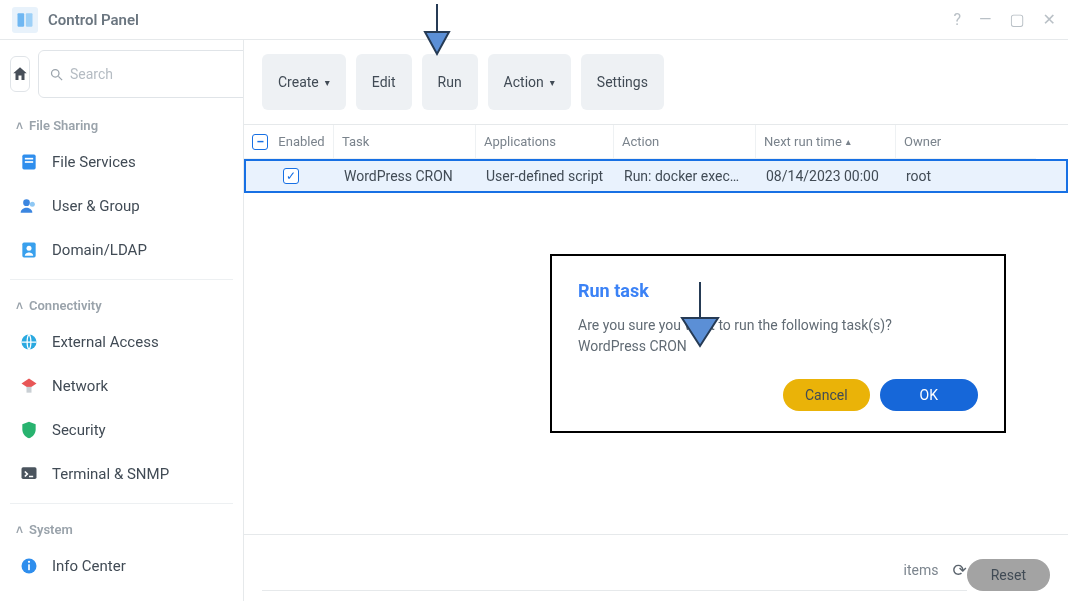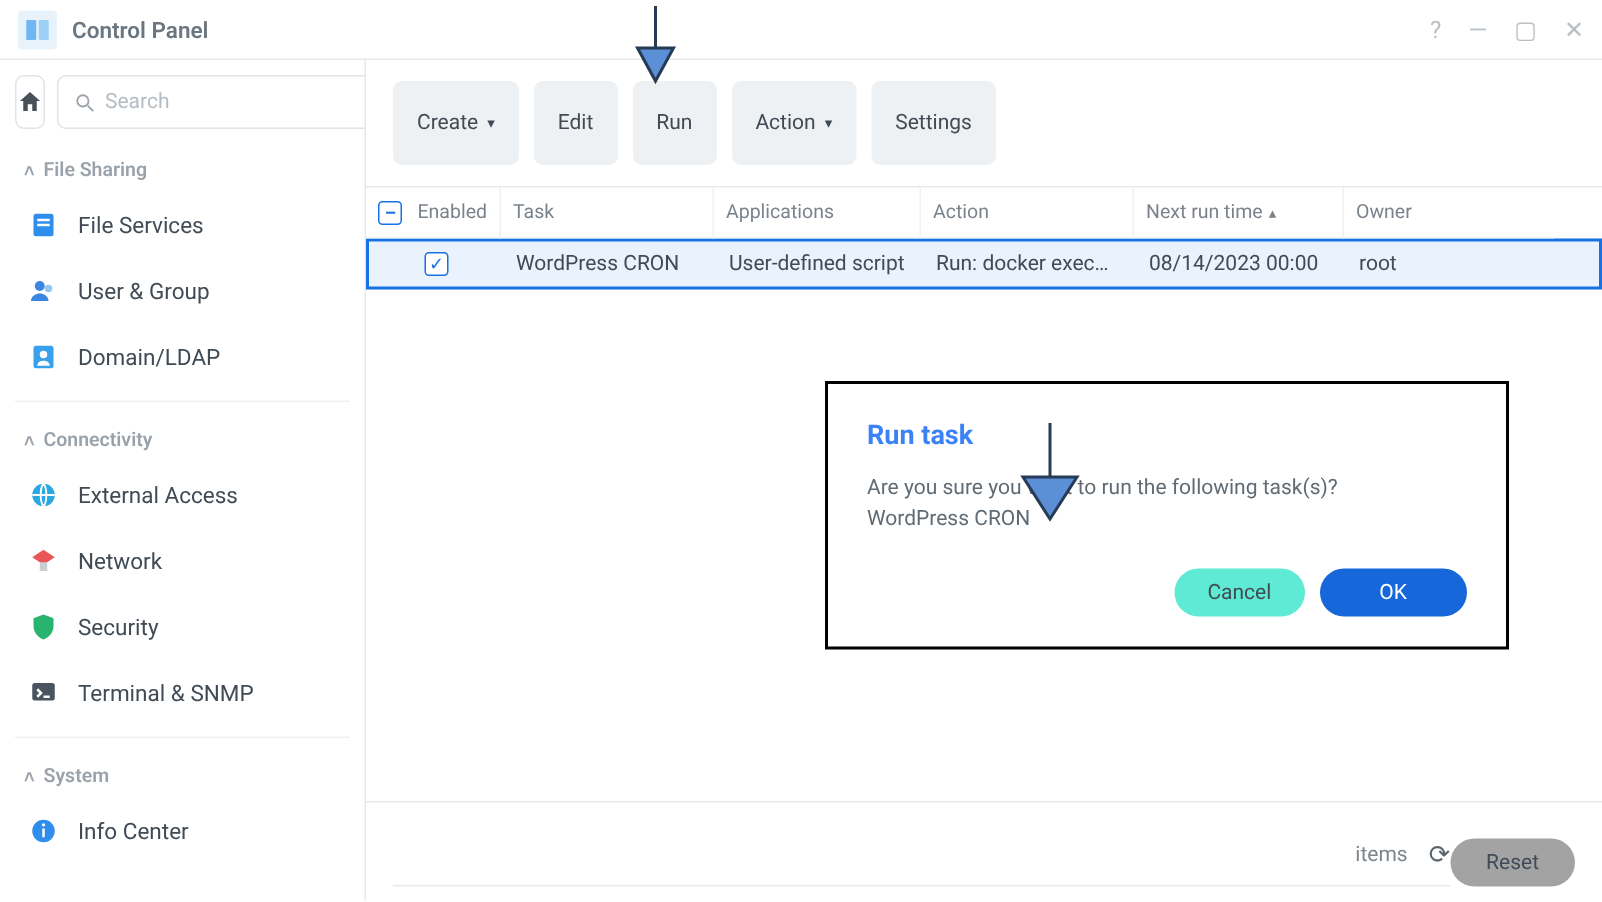--- a/index.html
+++ b/index.html
@@ -32,21 +32,21 @@
     padding: 10px 10px 0 10px; overflow-y: auto;
     display: flex; flex-direction: column; gap: 2px;
   }
   .home-search { display: flex; gap: 8px; align-items: center; margin-bottom: 8px; }
   .home-btn {
     width: 36px; height: 36px; border: 1px solid #e0e4e8; border-radius: 6px;
     display: flex; align-items: center; justify-content: center; cursor: pointer;
     color: #474f59;
   }
   .search-wrap {
-    flex: 1; height: 36px; border: 1px solid #e0e4e8; border-radius: 6px;
+    flex: 1; height: 48px; border: 1px solid #e0e4e8; border-radius: 6px;
     display: flex; align-items: center; padding: 0 10px; color: #98a1aa;
   }
   .search-wrap input {
     border: none; outline: none; flex: 1; font-size: 14px; color: #414b55;
     background: transparent; margin-left: 6px;
   }
   .search-wrap input::placeholder { color: #b5bcc3; }
 
   .section-head {
     display: flex; align-items: center; gap: 6px;
@@ -103,21 +103,21 @@
   
   .dialog {
     position: absolute; left: 306px; top: 214px;
     width: 456px; border: 2px solid #000; background: #fff;
     padding: 24px 26px 20px 26px;
   }
   .dialog h3 { font-size: 18px; font-weight: 700; color: #3b82f6; margin-bottom: 14px; }
   .dialog p { font-size: 14px; color: #616b74; line-height: 1.5; }
   .dialog .actions { display:flex; justify-content:flex-end; gap:10px; margin-top: 22px; }
   .btn-sec {
-    background:#5eead4; border:none; border-radius:18px; padding:8px 22px;
+    background:#eab308; border:none; border-radius:18px; padding:8px 22px;
     font-size:14px; color:#414b55; cursor:pointer;
   }
   .btn-pri {
     background:#1667d9; border:none; border-radius:18px; padding:8px 40px;
     font-size:14px; color:#fff; cursor:pointer;
   }
 
   
   .footer {
     border-top: 1px solid #e6e9eb; padding: 10px 18px;

